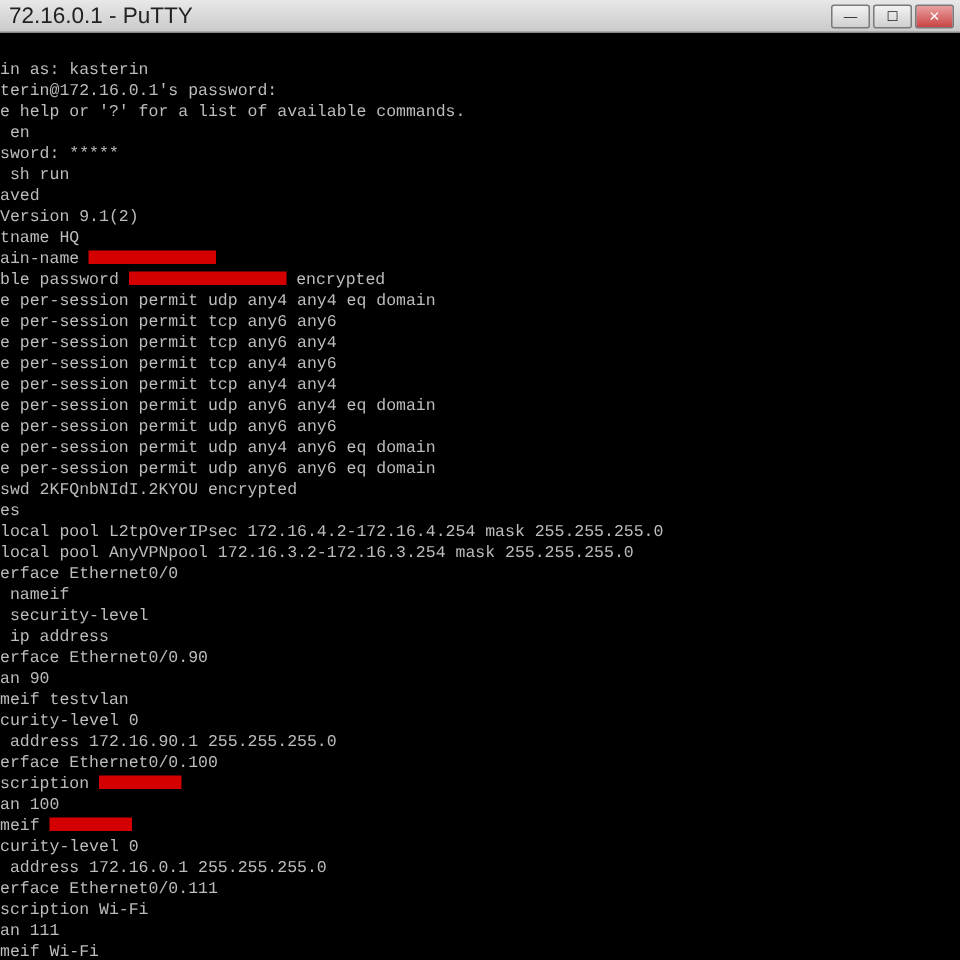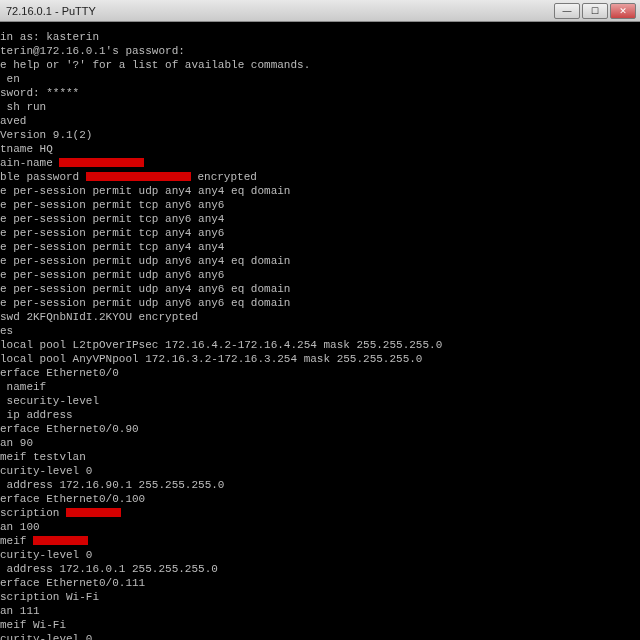--- a/index.html
+++ b/index.html
@@ -20,21 +20,21 @@
       height: 22px;
       background: linear-gradient(to bottom, #e8e8e8, #cacaca);
       border-bottom: 1px solid #888;
       display: flex;
       align-items: center;
       padding: 0 4px;
     }
     .title {
       flex: 1;
       font-family: "Segoe UI", Tahoma, sans-serif;
-      font-size: 11px;
+      font-size: 15px;
       color: #222;
       padding-left: 2px;
     }
     .win-controls {
       display: flex;
       gap: 0;
     }
     .win-btn {
       width: 26px;
       height: 16px;
@@ -52,21 +52,21 @@
     .win-btn.close {
       background: linear-gradient(to bottom, #e9a0a0, #c94545);
       color: #fff;
     }
     .terminal {
       flex: 1;
       background: #000;
       color: #bcbcbc;
       font-size: 11px;
       line-height: 14px;
-      padding: 8px 0 0 0;
+      padding: 18px 0 0 0;
       white-space: pre;
       overflow: hidden;
       position: relative;
     }
     .line { display: block; white-space: pre; }
     .redact {
       display: inline-block;
       background: #d40000;
       height: 9px;
       vertical-align: middle;

